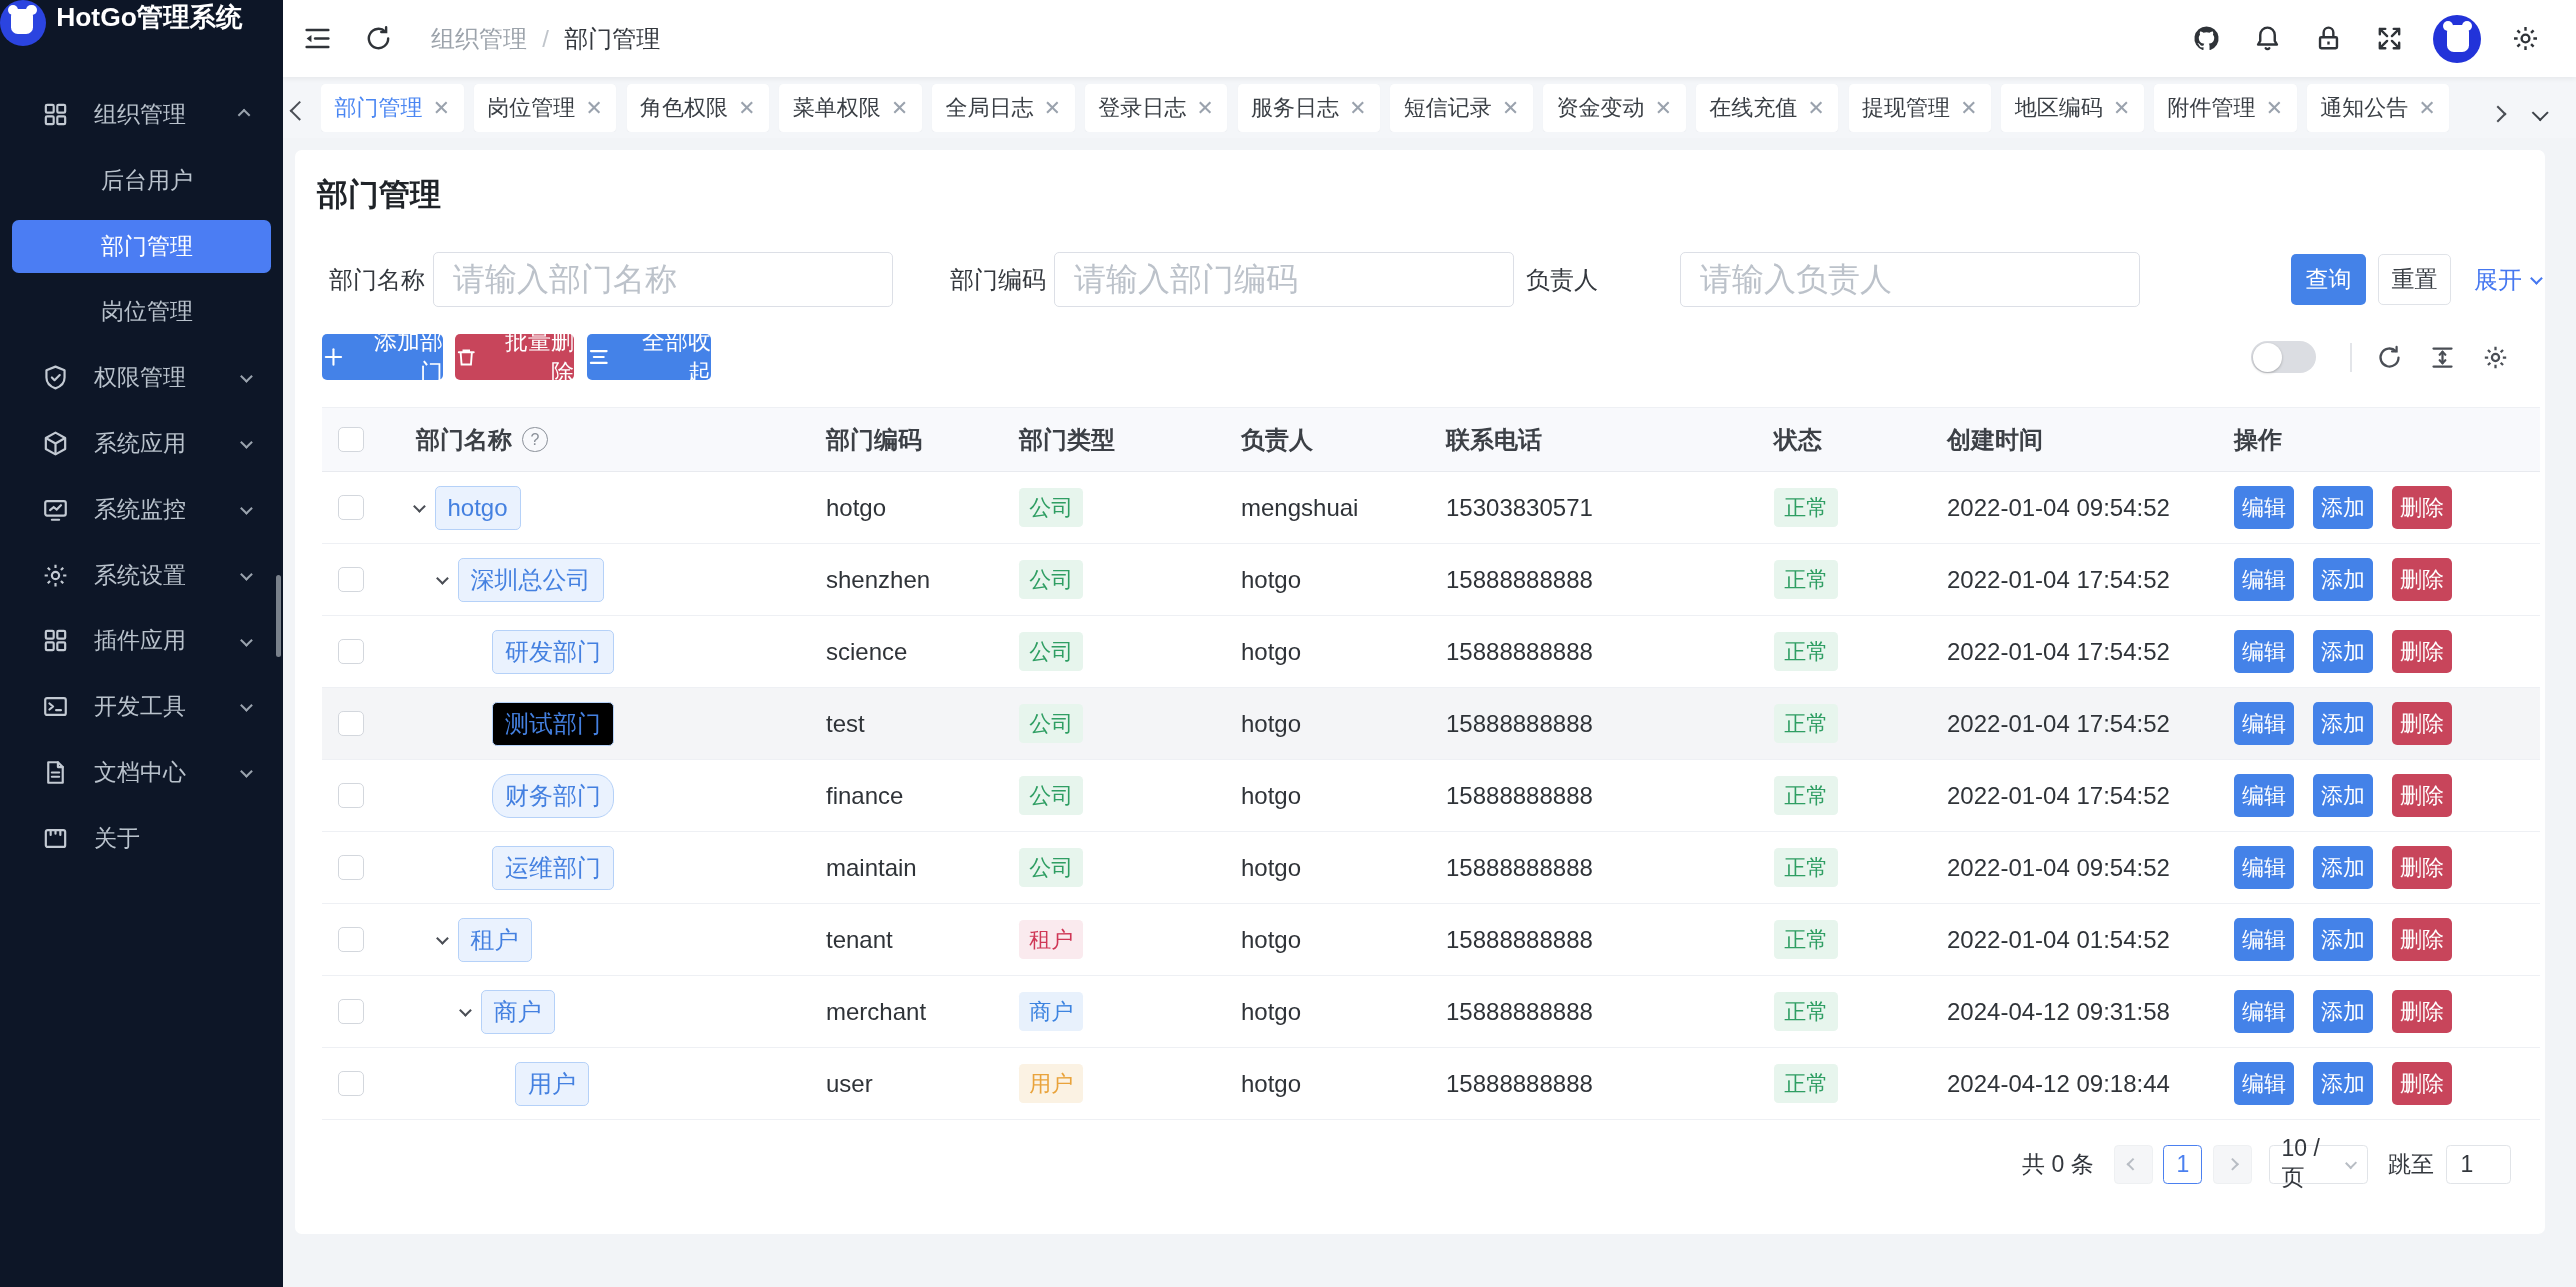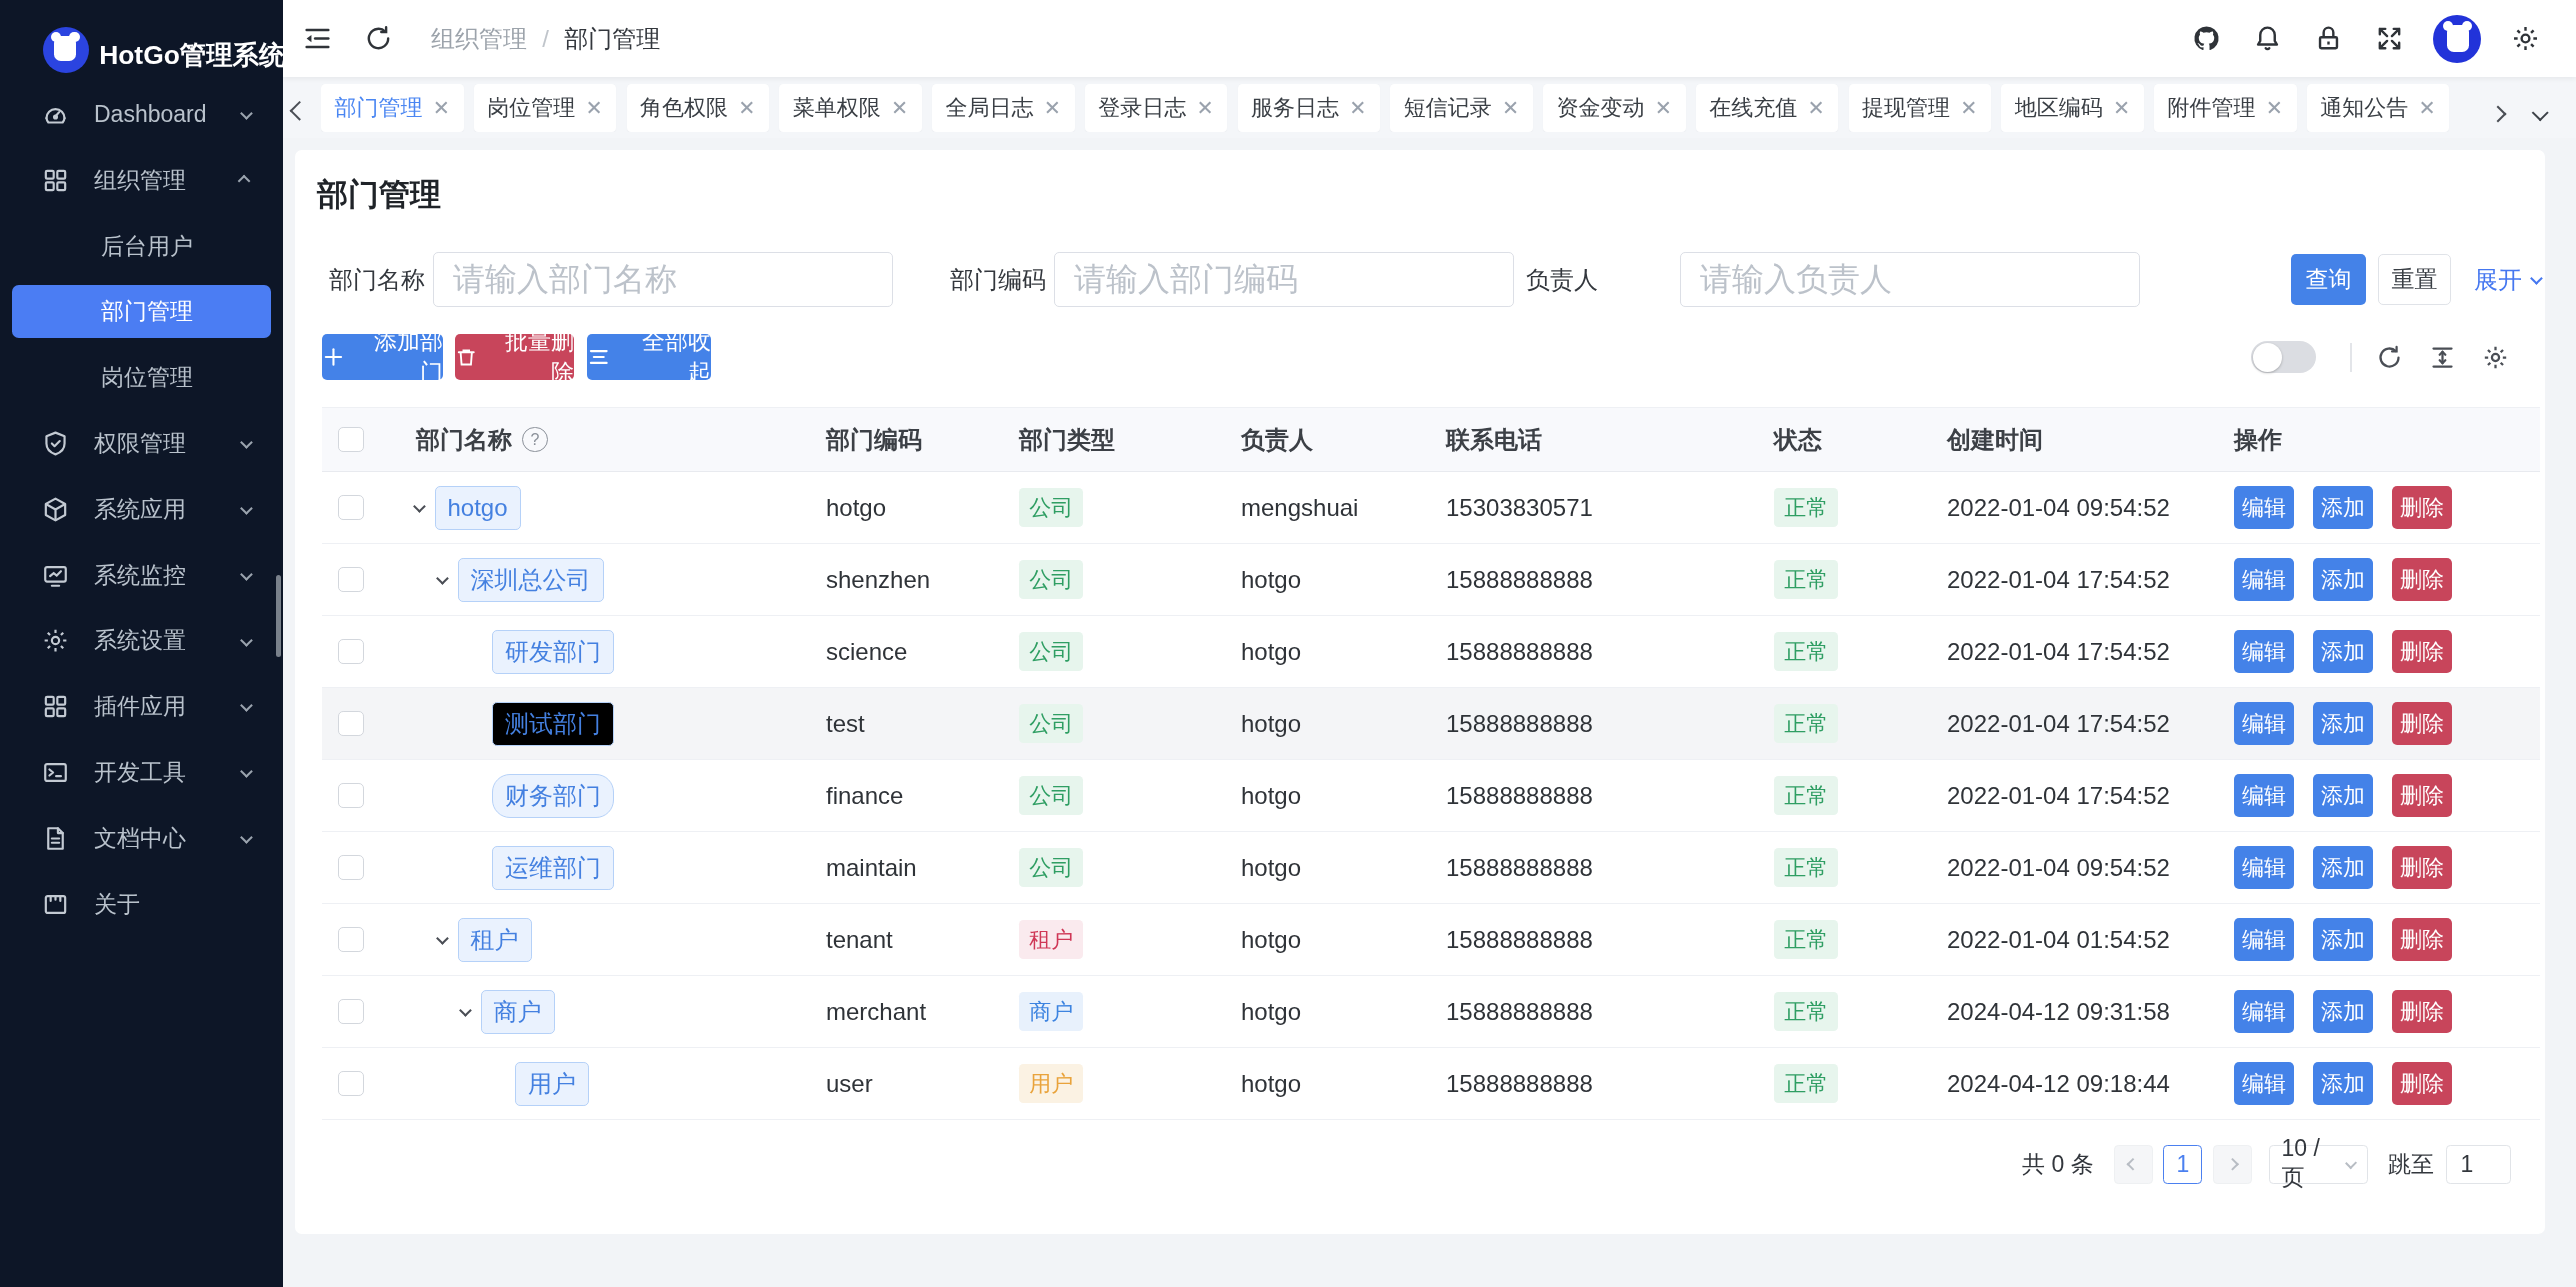--- a/index.html
+++ b/index.html
@@ -1,21 +1,21 @@
 <!DOCTYPE html>
 <html style="font-size:13.6px"><head>
 <meta charset="utf-8">
 <style>
   * { margin:0; padding:0; box-sizing:border-box; }
   html,body { width:2576px; height:1287px; overflow:hidden; }
   body { font-family:"Liberation Sans","DejaVu Sans",sans-serif; font-size:24px; color:#33373d; background:#f2f4f7; position:relative; }
 
   
   .sidebar { position:absolute; left:0; top:0; width:283px; height:1287px; background:#0d1627; z-index:5; }
-  .logo-row { display:flex; align-items:flex-end; height:73px; padding-left:43px; }
+  .logo-row { display:flex; align-items:flex-start; height:73px; }
   .logo-circle { width:46px; height:46px; border-radius:50%; background:#2b44e0; position:relative; flex:0 0 auto; }
   .logo-circle .k-head { position:absolute; left:11px; top:8.5px; width:22px; height:25.6px; background:#fff; border-radius:6.8px; }
   .logo-circle .k-ear1,.logo-circle .k-ear2 { position:absolute; width:10.2px; height:10.2px; background:#fff; border-radius:50%; top:5.1px; }
   .logo-circle .k-ear1{ left:7.7px; } .logo-circle .k-ear2{ left:26.4px; }
   .logo-title { color:#fff; font-size:26.4px; font-weight:600; margin-left:10.2px; white-space:nowrap; }
   .menu { position:absolute; top:88px; left:0; right:0; }
   .menu-item { height:53px; margin:0 12px 12.8px 12px; border-radius:6.8px; display:flex; align-items:center; padding-left:29px; color:#b9c2cc; font-size:23px; cursor:pointer; position:relative; }
   .menu-item .mi-icon { width:29px; height:29px; margin-right:24px; display:flex; align-items:center; justify-content:center; color:#c3cad3; }
   .menu-item .mi-icon svg { width:29px; height:29px; }
   .menu-item.child { padding-left:89px; }
@@ -121,32 +121,20 @@
 <aside class="sidebar">
   <div class="logo-row">
     <div class="logo-circle">
       <div class="k-ear1"></div>
         <div class="k-ear2"></div>
         <div class="k-head"></div>
     </div>
     <div class="logo-title">HotGo管理系统</div>
   </div>
   <nav class="menu" id="sidebar-menu">
-      <div class="menu-item">
-        <span class="mi-icon">
-          <svg viewBox="0 0 24 24" fill="none" stroke="currentColor" stroke-width="1.8" stroke-linecap="round">
-            <path d="M4.5 15a7.5 7.5 0 1 1 15 0"></path>
-            <path d="M4.5 15a7.5 7.5 0 0 0 1.6 3.6h11.8A7.5 7.5 0 0 0 19.5 15"></path>
-            <line x1="12" y1="13.5" x2="15" y2="10"></line>
-            <circle cx="12" cy="14" r="1.2" fill="currentColor"></circle>
-          </svg>
-        </span>
-        <span>Dashboard</span>
-        <span class="mi-chev chv sm down"></span>
-      </div>
       <div class="menu-item">
         <span class="mi-icon">
           <svg viewBox="0 0 24 24" fill="none" stroke="currentColor" stroke-width="1.8">
             <rect x="4" y="4" width="6.5" height="6.5" rx="1"></rect>
             <rect x="13.5" y="4" width="6.5" height="6.5" rx="1"></rect>
             <rect x="4" y="13.5" width="6.5" height="6.5" rx="1"></rect>
             <rect x="13.5" y="13.5" width="6.5" height="6.5" rx="1"></rect>
           </svg>
         </span>
         <span>组织管理</span>

